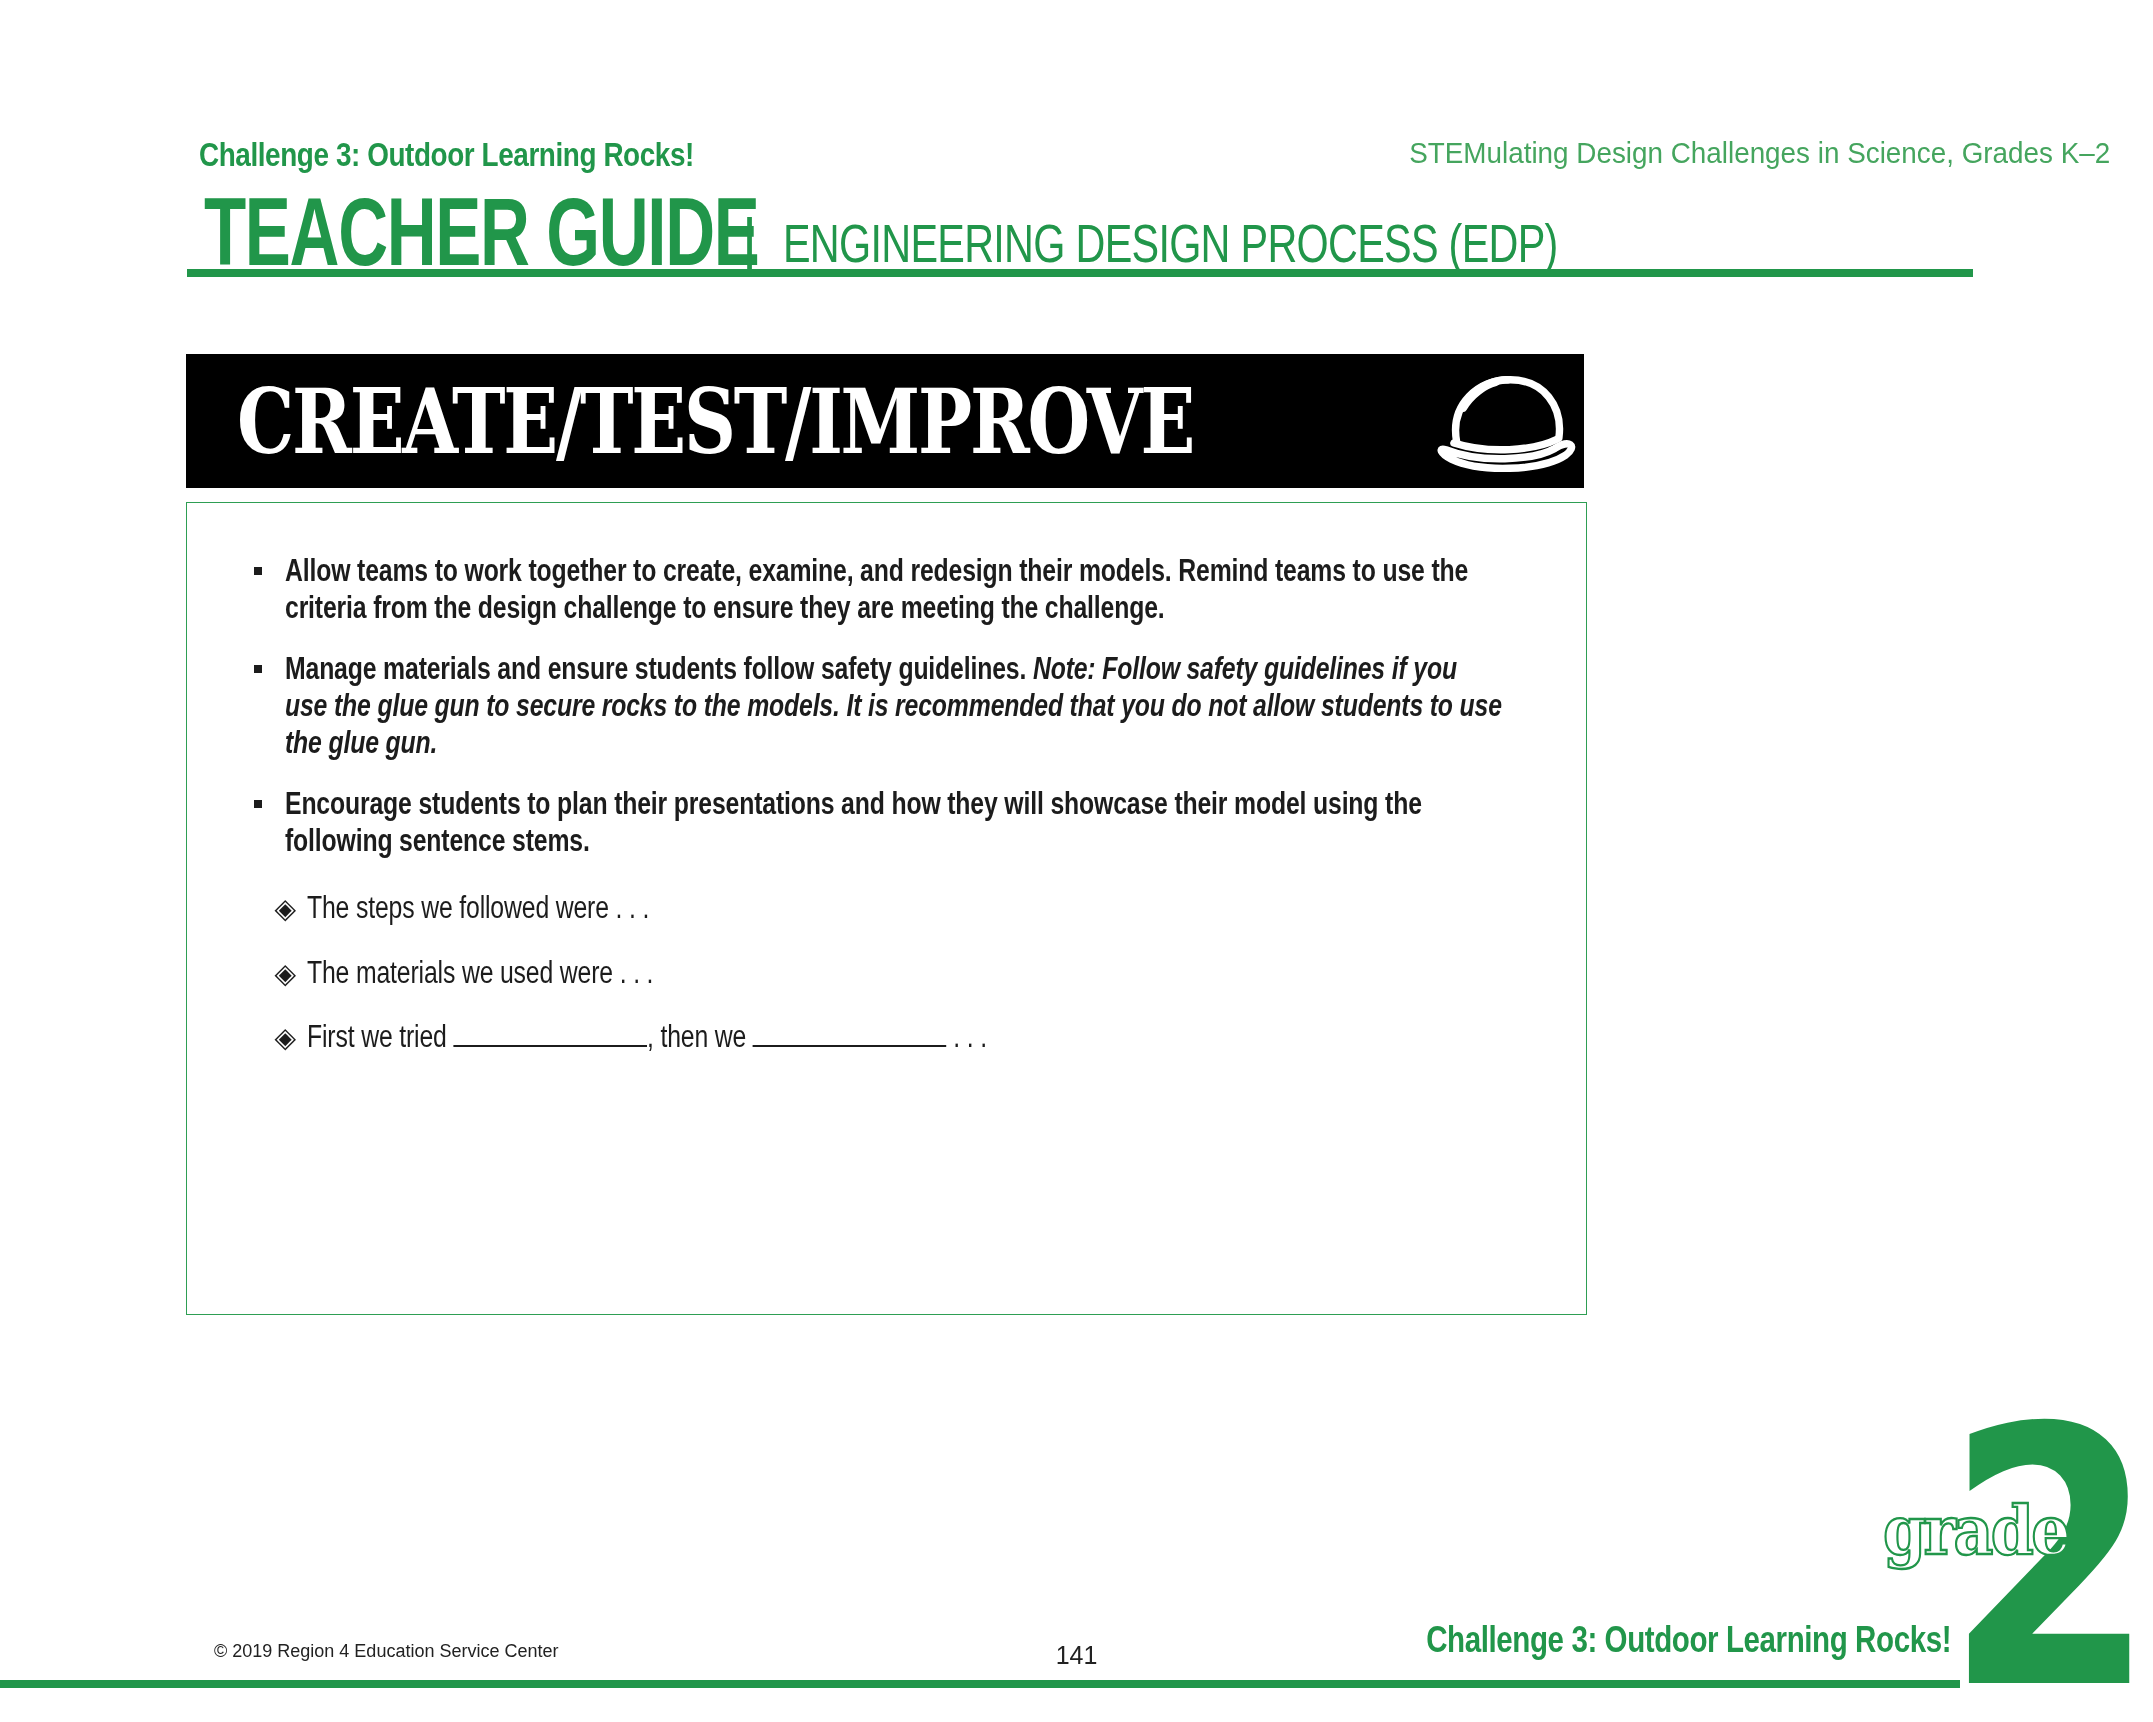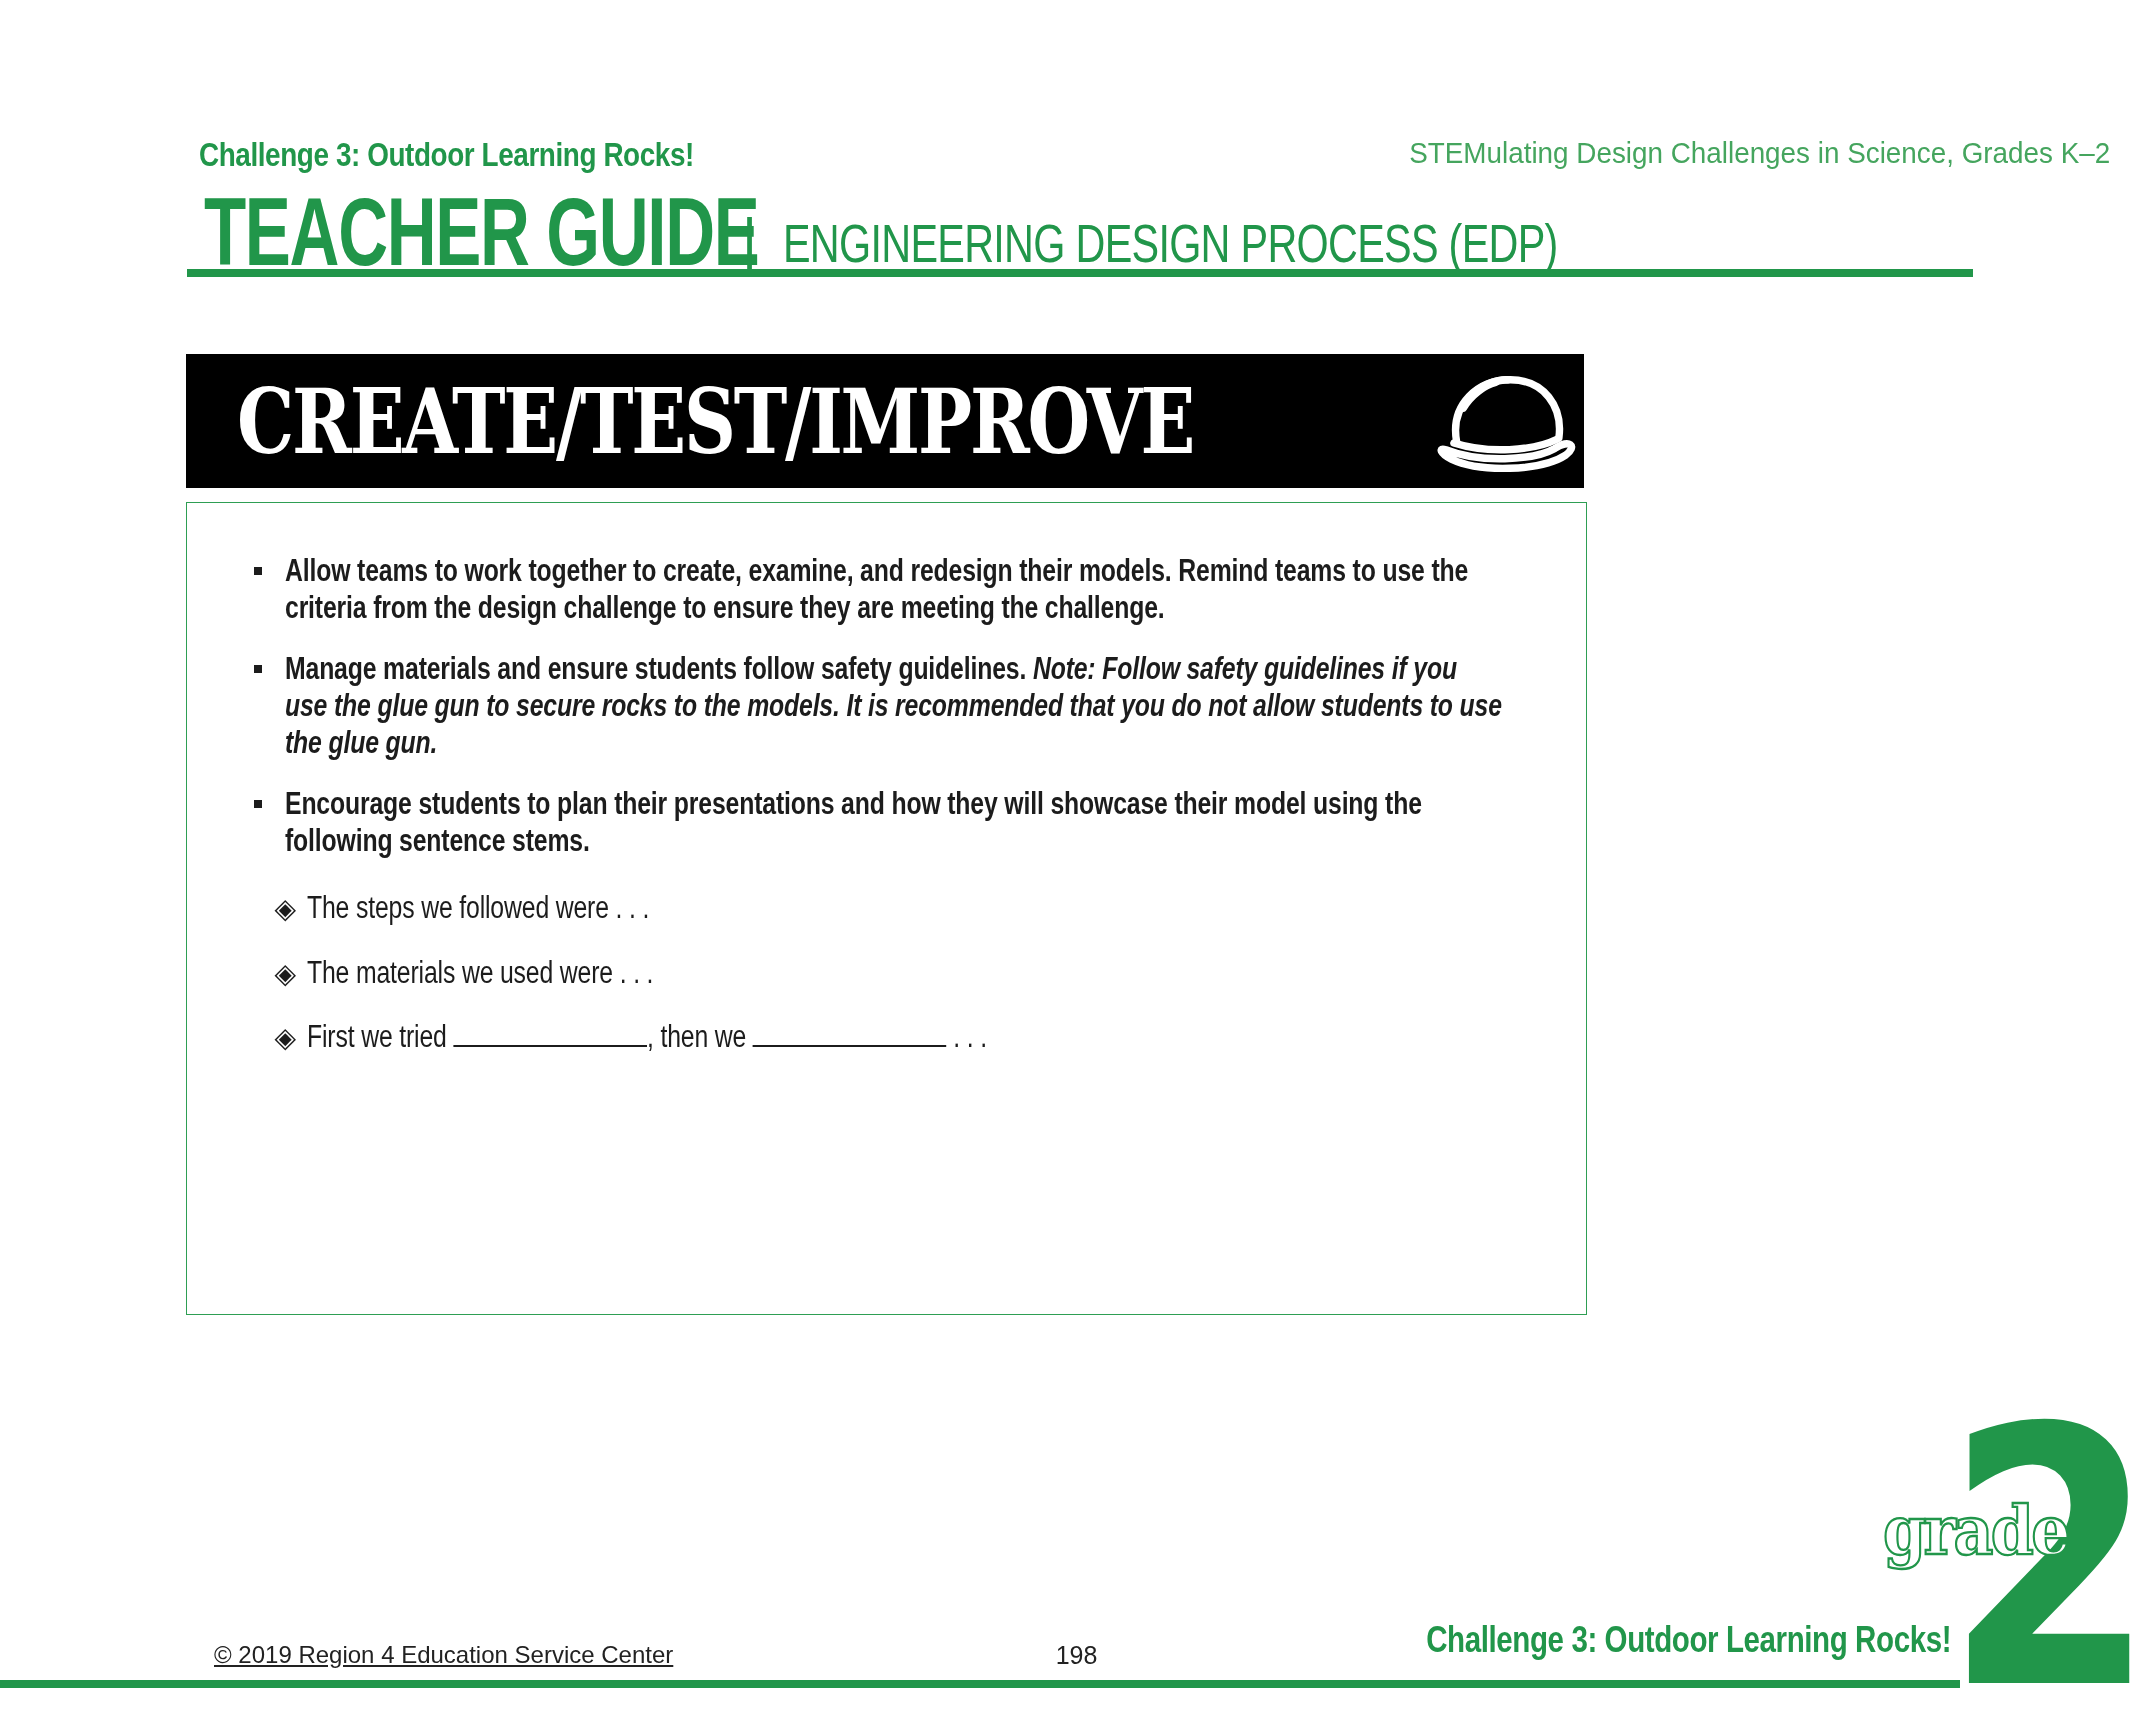--- a/index.html
+++ b/index.html
@@ -101,21 +101,21 @@
     letter-spacing:-0.2px; white-space:pre;
   }
   .stem-row.first { margin-top:28px; }
   .blank {
     display:inline-block; width:242px; height:3.7px;
     border-bottom:2.8px solid #1c1c1c;
     vertical-align:baseline;
   }
 
   
-  .copyright { left:214px; top:1641px; font-size:24px; color:#222;text-decoration:underline; }
+  .copyright { left:214px; top:1641px; font-size:18px; color:#222; }
   .page-number { left:0; top:1641px; width:2153px; text-align:center; font-size:25px; color:#222; }
   .footer-challenge {
     right:202px; top:1619px;
     font-size:36px; font-weight:700;
     color:#21964A;
     transform:scaleX(.82); transform-origin:100% 0;
     letter-spacing:-0.5px; white-space:nowrap;
   }
   .footer-bar { left:0; top:1680px; width:1960px; height:8.4px; background:#21964A; }
 
@@ -199,19 +199,19 @@
   </div>
 
   <div class="stem-row">
     <span class="stem-marker">◈</span>
     <div class="stem-text"><span>First we tried </span><span class="blank"></span><span>, then we </span><span class="blank"></span><span> . . .</span></div>
   </div>
 
 </div>
 
 <div class="abs copyright">© 2019 Region 4 Education Service Center</div>
-<div class="abs page-number">198</div>
+<div class="abs page-number">141</div>
 <div class="abs footer-challenge">Challenge 3: Outdoor Learning Rocks!</div>
 <div class="abs footer-bar"></div>
 
 <div class="abs grade-number">2</div>
 <div class="abs grade-word">grade</div>
 
 
 </body></html>

